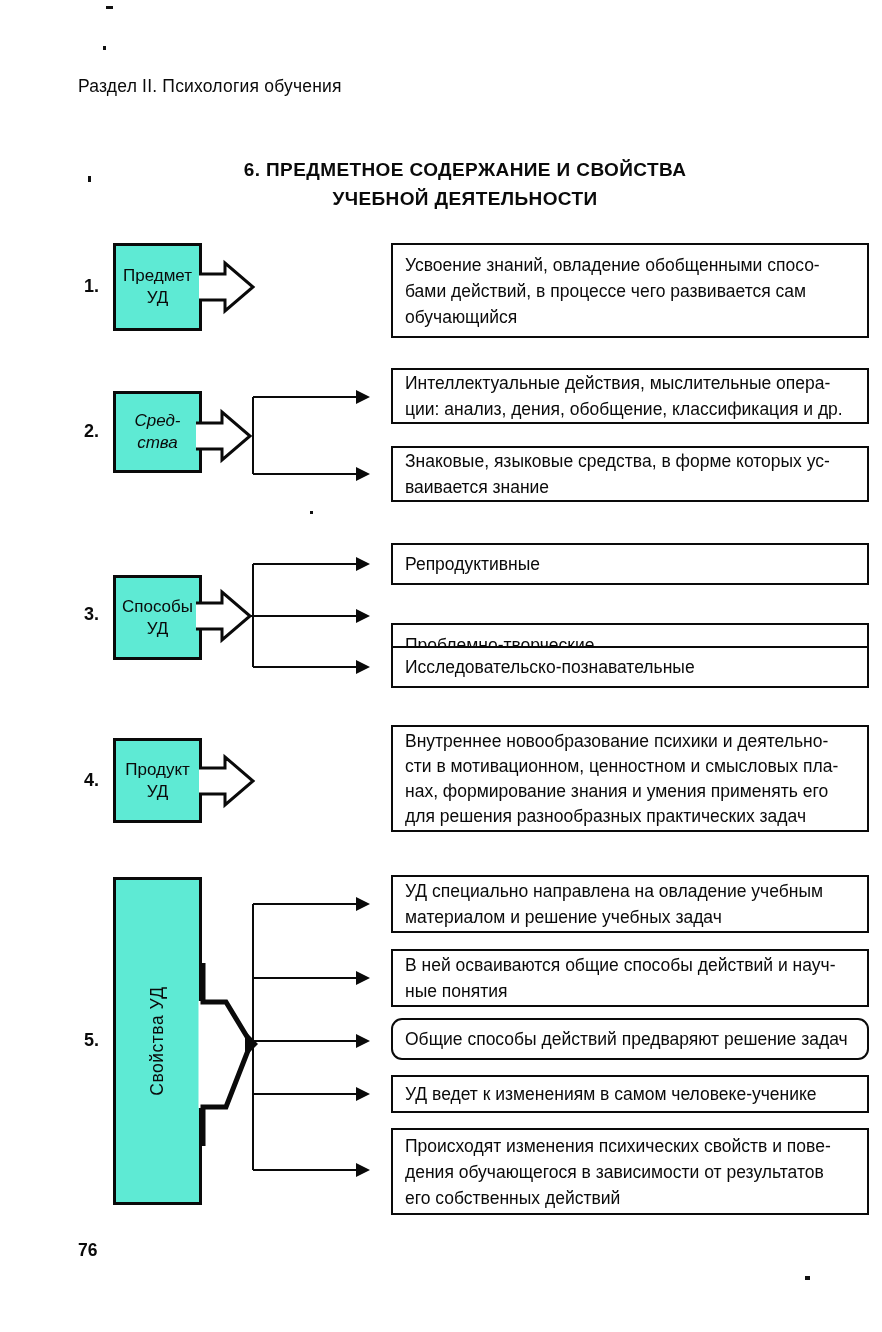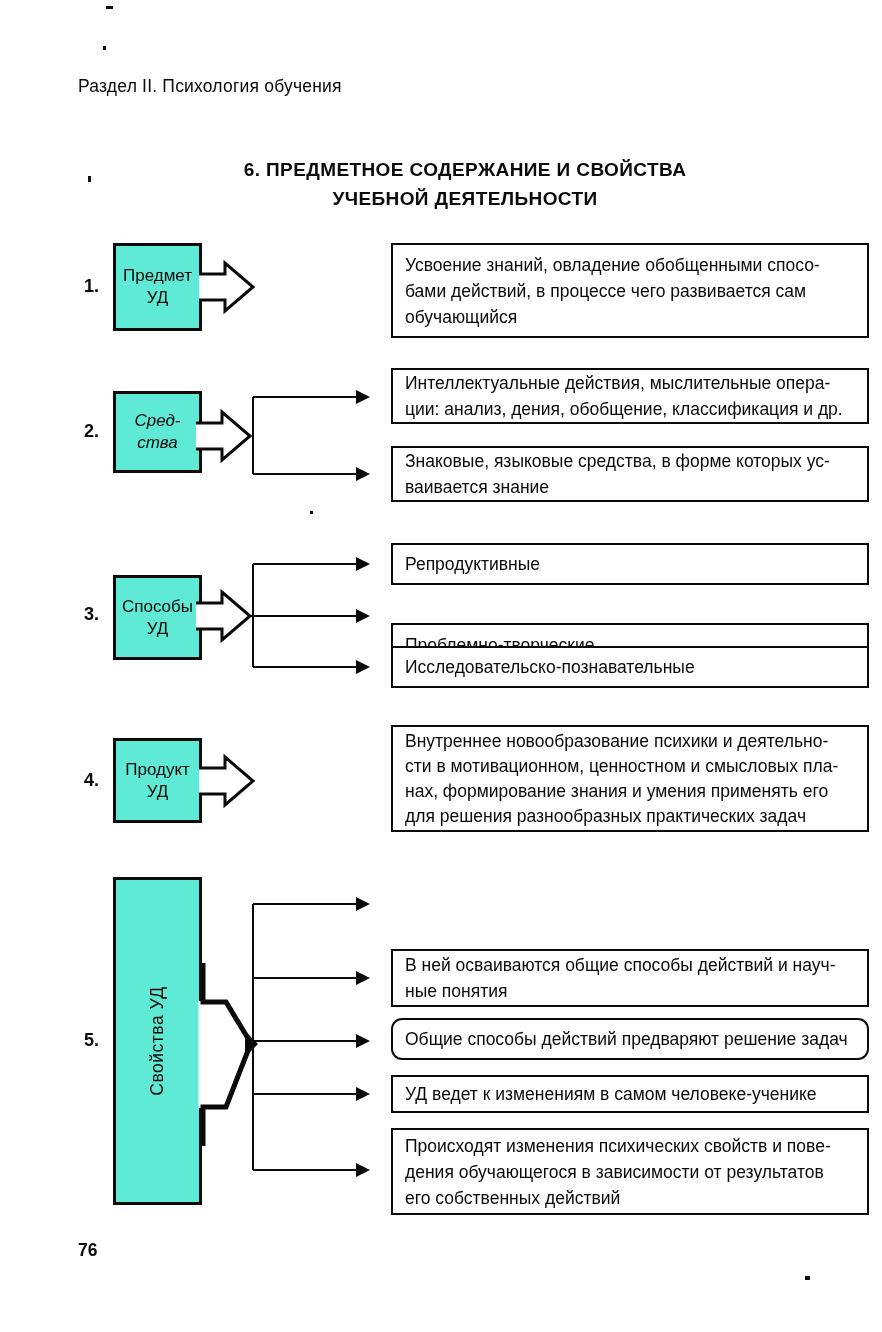--- a/index.html
+++ b/index.html
@@ -124,20 +124,24 @@
     <span class="ln">Исследовательско-познавательные</span>
   </div>
 
   <div class="rbox" style="top:725px;height:107px;line-height:25px;">
     <span class="ln">Внутреннее новообразование психики и деятельно-</span>
     <span class="ln">сти в мотивационном, ценностном и смысловых пла-</span>
     <span class="ln">нах, формирование знания и умения применять его</span>
     <span class="ln">для решения разнообразных практических задач</span>
   </div>
 
+  <div class="rbox" style="top:875px;height:58px;">
+    <span class="ln">УД специально направлена на овладение учебным</span>
+    <span class="ln">материалом и решение учебных задач</span>
+  </div>
   <div class="rbox" style="top:949px;height:58px;">
     <span class="ln">В ней осваиваются общие способы действий и науч-</span>
     <span class="ln">ные понятия</span>
   </div>
   <div class="rbox" style="top:1018px;height:42px;border-radius:11px;">
     <span class="ln">Общие способы действий предваряют решение задач</span>
   </div>
   <div class="rbox" style="top:1075px;height:38px;">
     <span class="ln">УД ведет к изменениям в самом человеке-ученике</span>
   </div>

